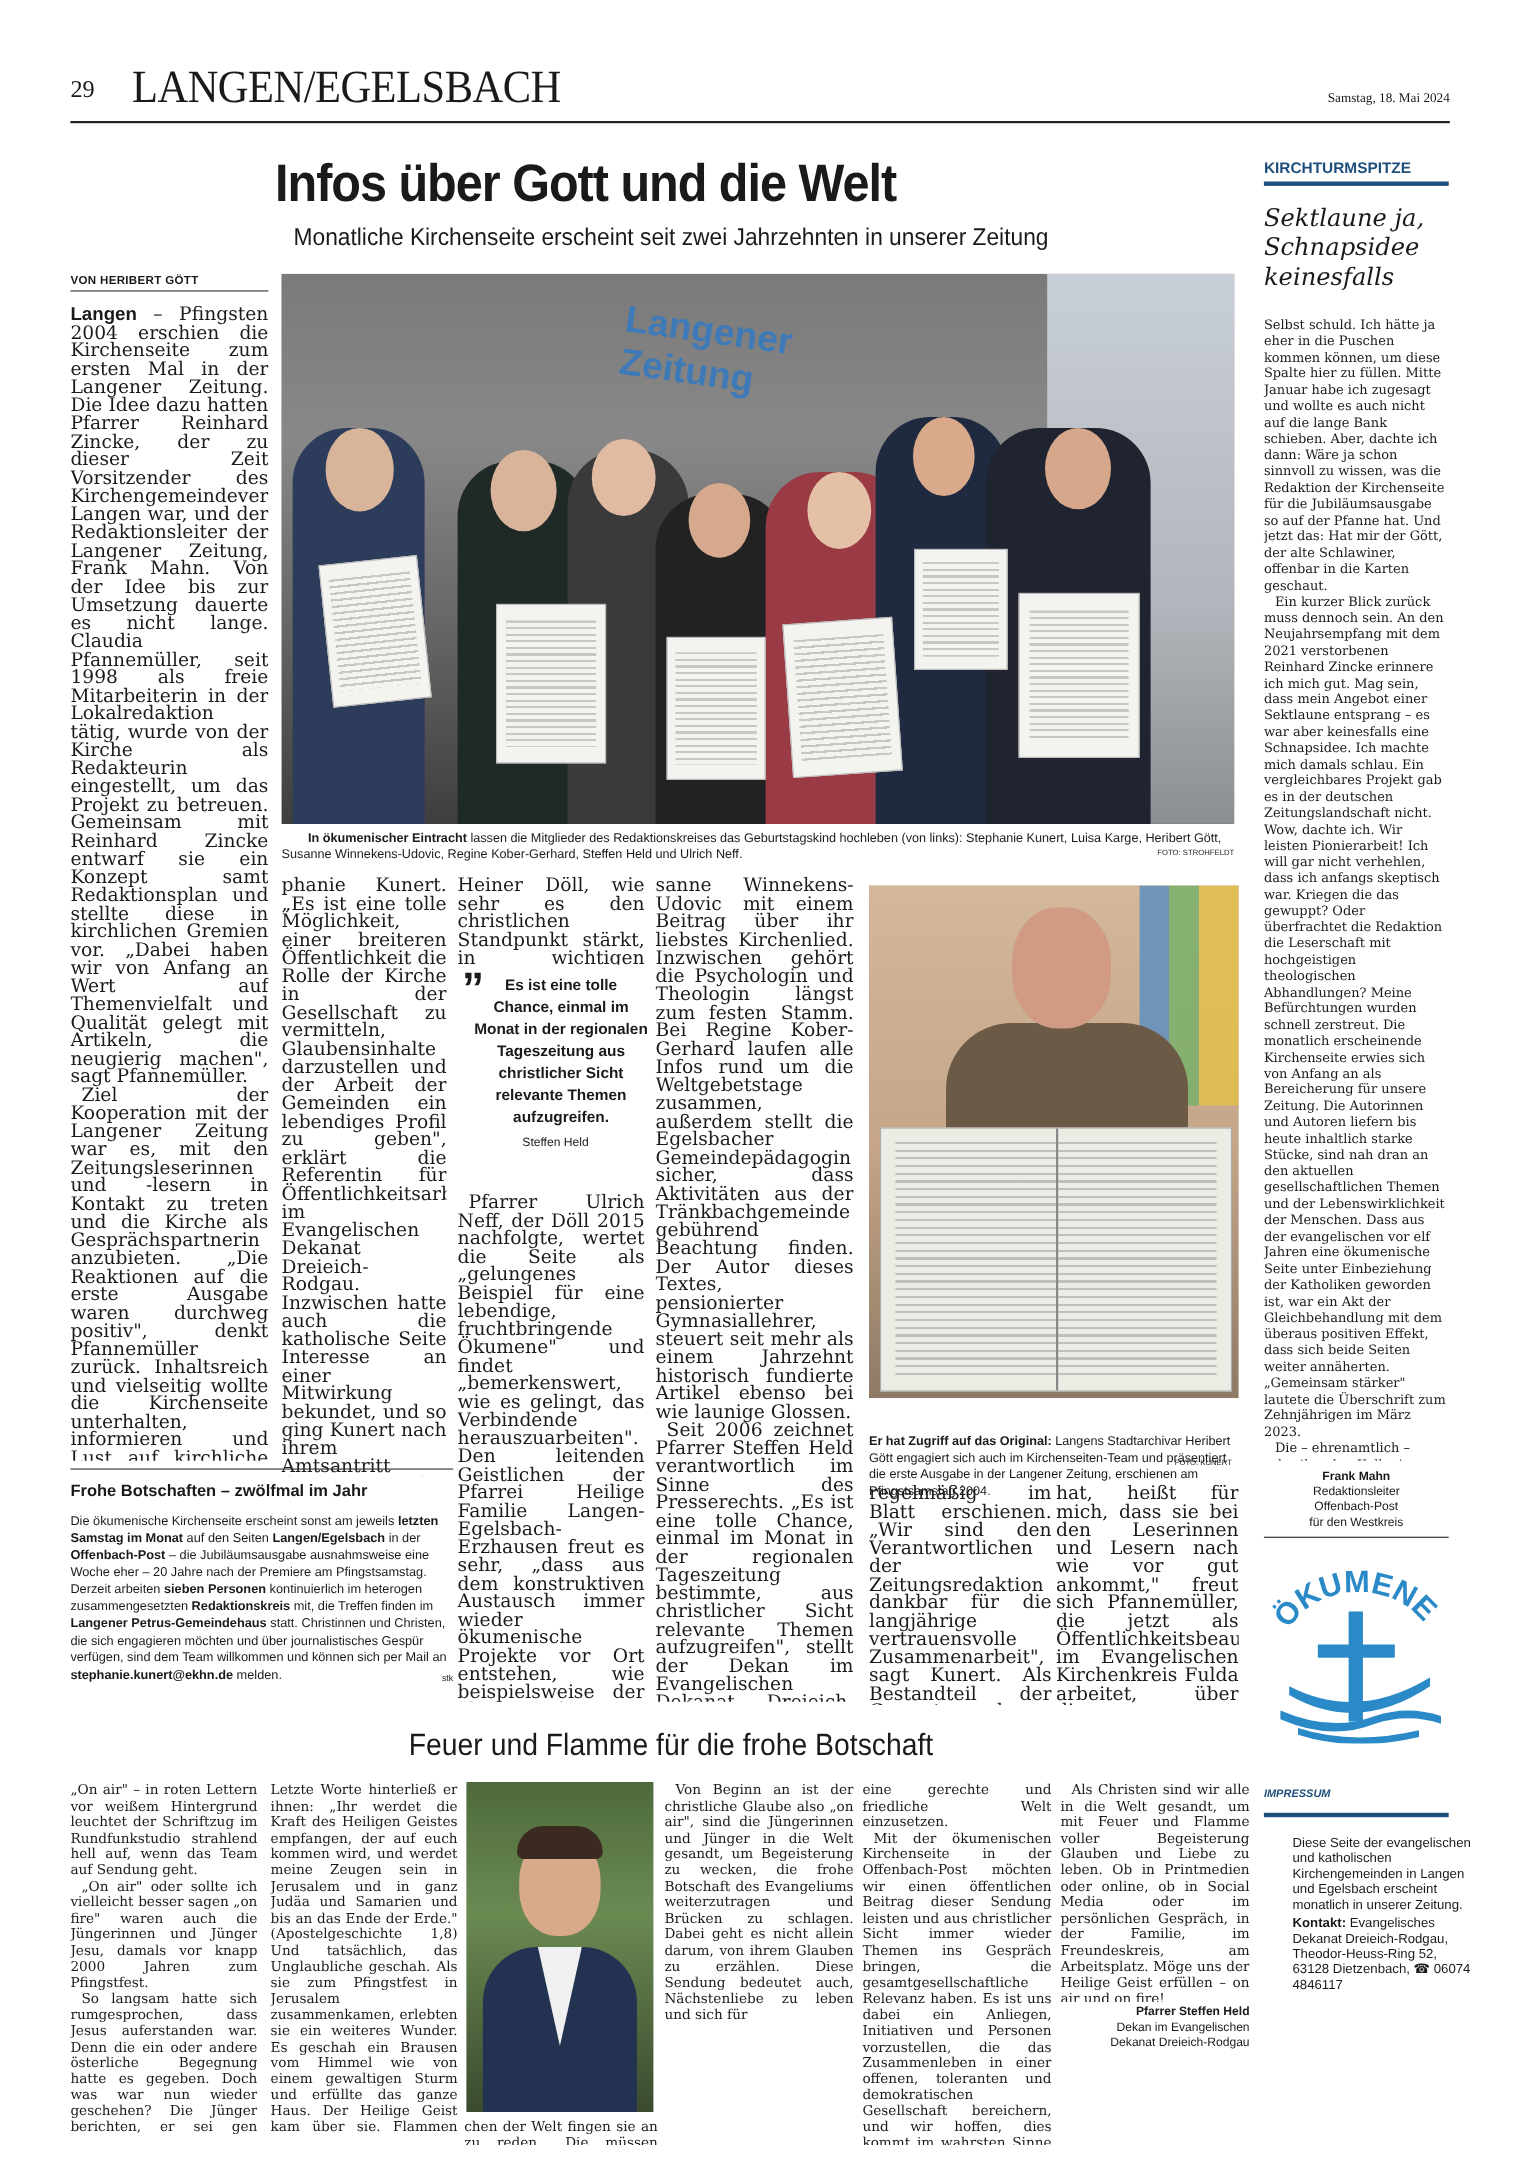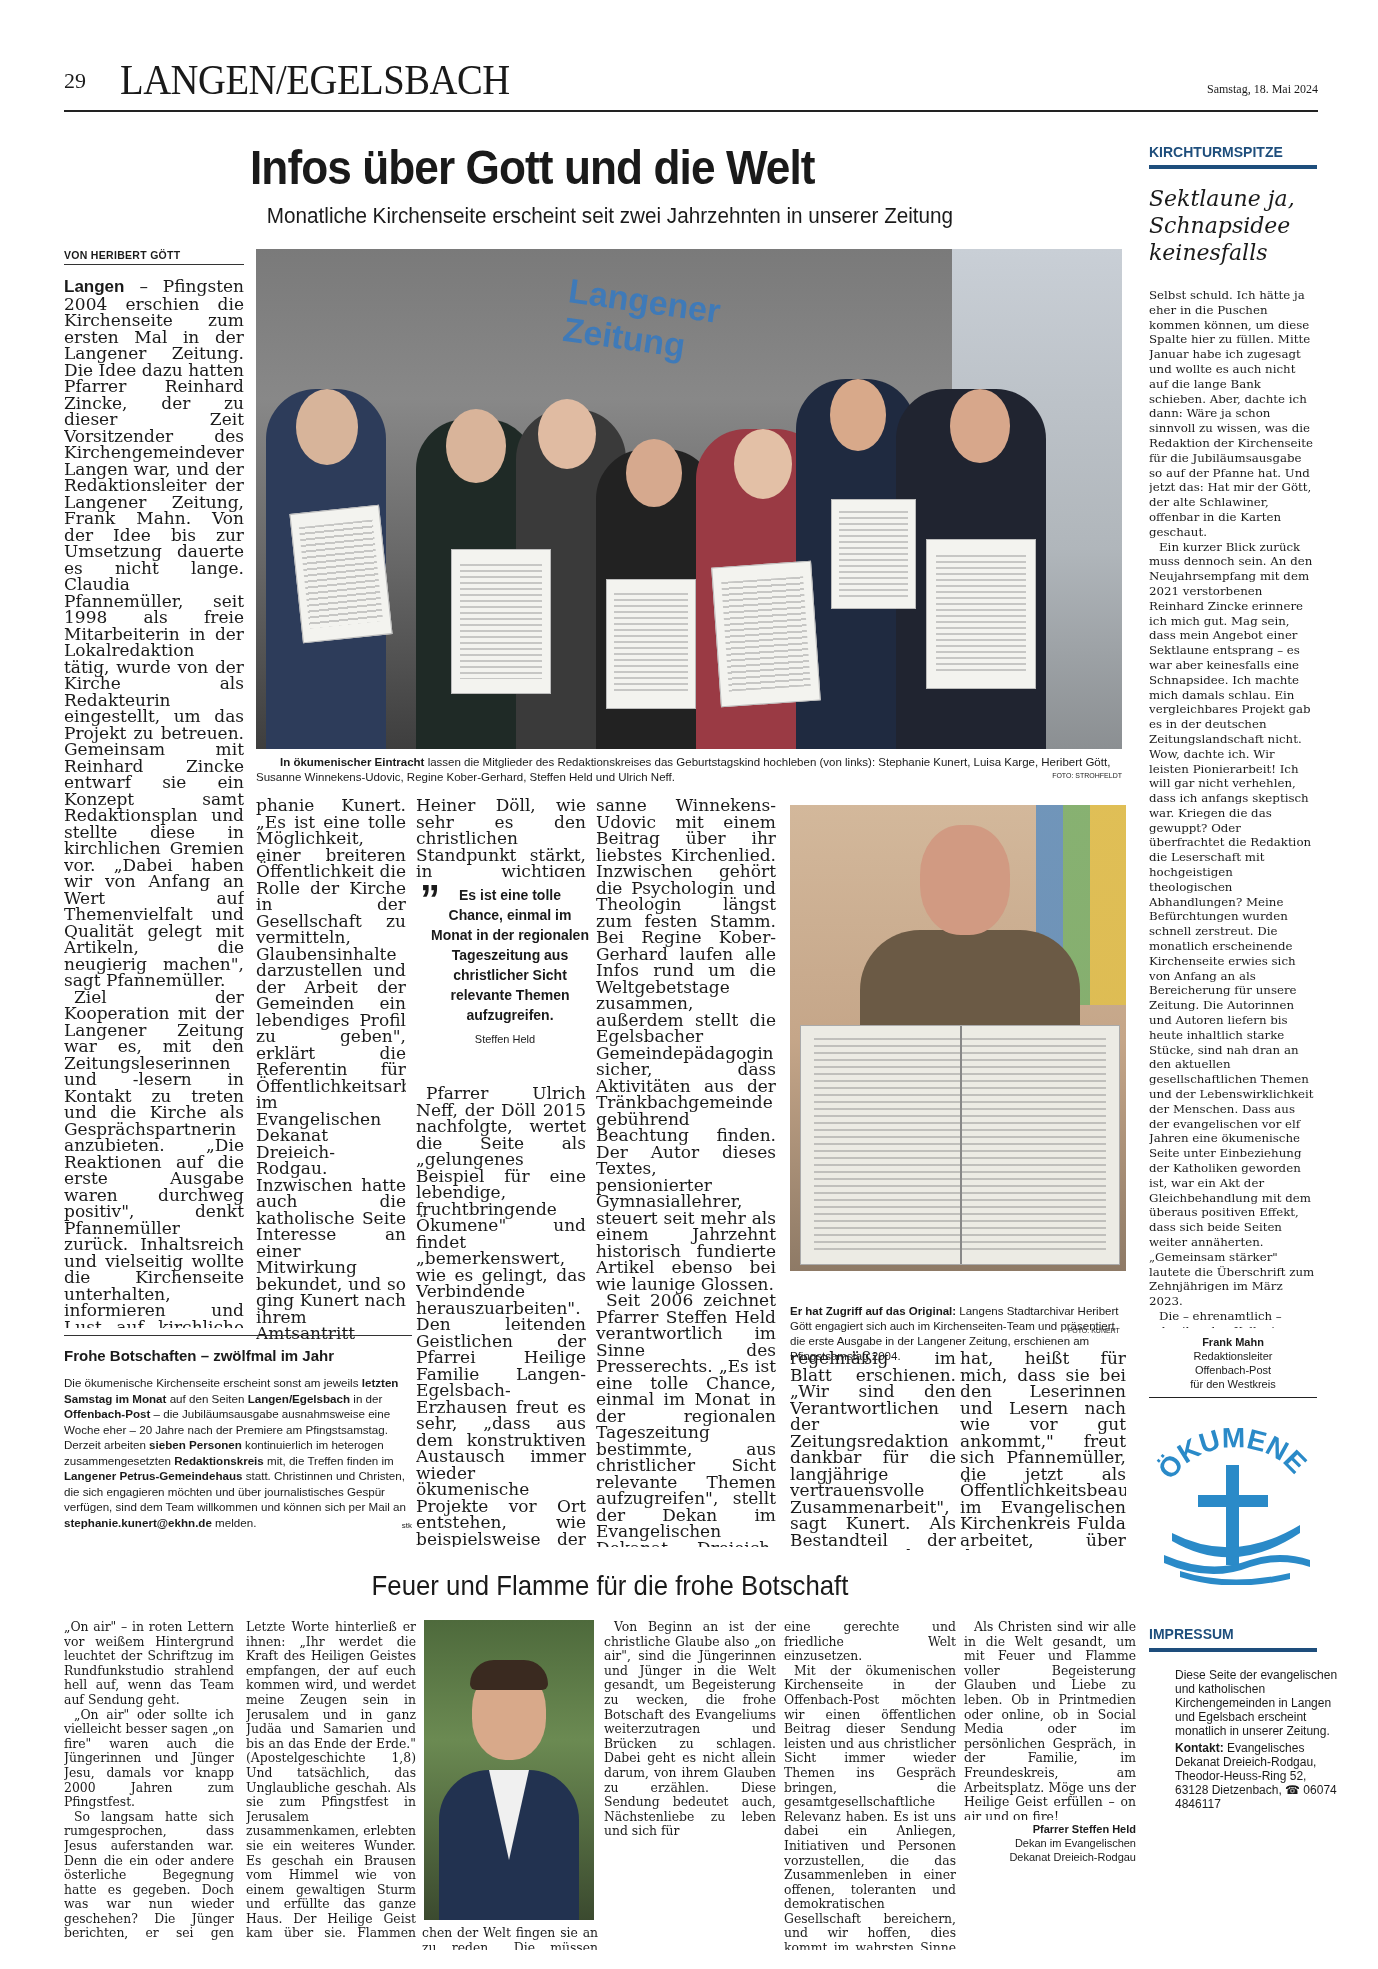--- a/index.html
+++ b/index.html
@@ -83,21 +83,21 @@
   #kirch-label { left: 1149px; top: 144px; font-size: 14px; font-weight: bold; color: #1e4e7c; font-family: "Liberation Sans", sans-serif; }
   #kirch-rule { left: 1149px; top: 165px; width: 168px; height: 4px; background: #1e4e7c; }
   #kirch-title { left: 1149px; top: 185px; width: 170px; font-size: 22px; line-height: 27px; font-style: italic; font-family: "DejaVu Serif", serif; }
   #kirch-body { left: 1149px; top: 288px; width: 168px; height: 1040px; overflow: hidden; font-size: 11.8px; line-height: 14.8px; text-align: left; }
   #kirch-sig { left: 1149px; top: 1335px; width: 168px; text-align: center; font-size: 11px; line-height: 14px; font-family: "Liberation Sans", sans-serif; }
   #kirch-sig .name { font-weight: bold; }
   #sidebar-rule { left: 1149px; top: 1397px; width: 168px; height: 1px; background: #222; }
 
   #oekumene-logo { left: 1150px; top: 1415px; width: 168px; height: 170px; }
 
-  #impressum-label { left: 1149px; top: 1626px; font-size: 14px; font-weight: bold; color: #1e4e7c; font-family: "Liberation Sans", sans-serif; }
+  #impressum-label { left: 1149px; top: 1626px; font-size: 10px; font-weight: bold; color: #1e4e7c; font-family: "Liberation Sans", sans-serif; font-style: italic; }
   #impressum-rule { left: 1149px; top: 1648px; width: 168px; height: 4px; background: #1e4e7c; }
   #impressum-text { left: 1175px; top: 1668px; width: 168px; font-size: 12px; line-height: 14px; font-family: "Liberation Sans", sans-serif; }
   #impressum-text b { font-weight: bold; }
 
   
   #headline2 { left: 170px; top: 1570px; width: 880px; text-align: center; font-size: 28px; font-family: "Liberation Sans", sans-serif; transform: scaleX(0.92); }
   .col2b { font-size: 12.4px; line-height: 14.6px; text-align: justify; hyphens: auto; }
   .col2b p { text-indent: 10px; }
   .col2b p.first { text-indent: 0; }
   #a2c1 { left: 64px; top: 1620px; width: 170px; height: 320px; overflow: hidden; }

